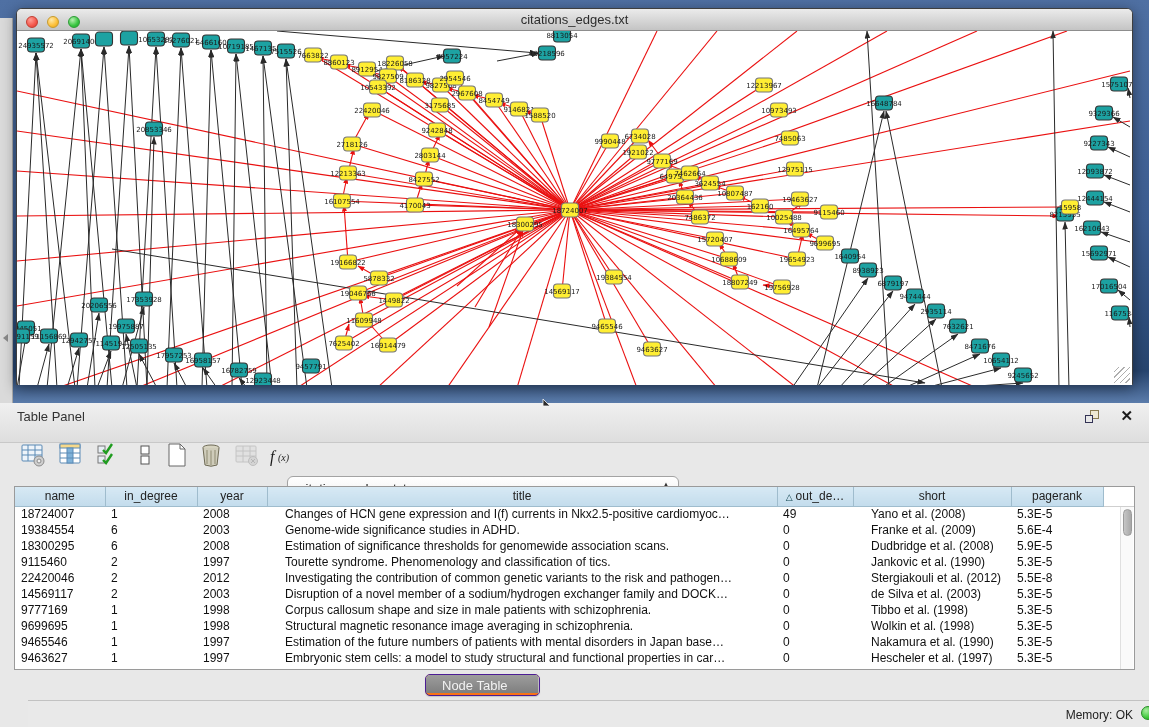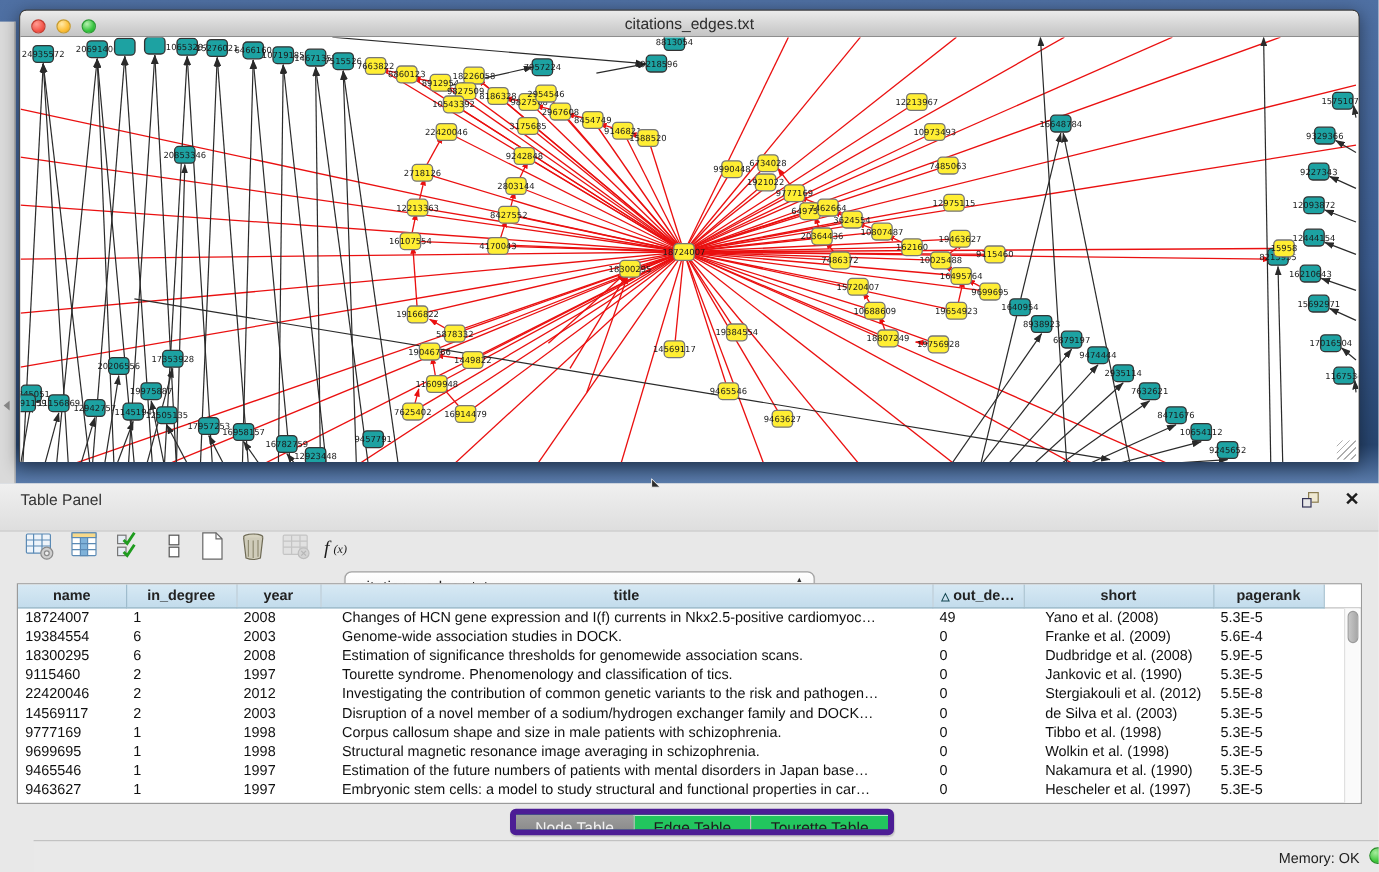--- a/index.html
+++ b/index.html
@@ -54,34 +54,34 @@
       border:1px solid #a3a3a3; border-radius:6px; background:linear-gradient(180deg,#ffffff,#f0f0f0);
       box-shadow:0 1px 1px rgba(0,0,0,.12); font-size:13px; color:#222; }
   #network-select .value { position:absolute; left:11px; top:4px; }
   #network-select .spin { position:absolute; right:9px; top:3px; font-size:6px; line-height:8px; color:#333; text-align:center;}
 
   
   #table-wrap { position:absolute; left:14px; top:83px; width:1121px; height:184px;
                 border:1px solid #9a9a9a; background:#fff; overflow:hidden; }
   #grid { border-collapse:collapse; table-layout:fixed; width:1088px; font-size:12px; }
   #grid th { height:19px; background:linear-gradient(180deg,#d7e9f4,#c3dcec); border-right:1px solid #9fbccd;
-             border-bottom:1px solid #9fbccd; font-weight:bold; color:#222; overflow:hidden; white-space:nowrap;}
+             border-bottom:1px solid #9fbccd; font-weight:normal; color:#222; overflow:hidden; white-space:nowrap;}
   #grid th.filler { background:#fff; border-right:none; border-bottom:1px solid #cfcfcf;}
   #grid td { height:16px; padding:0 0 0 6px; color:#101010; white-space:nowrap; overflow:hidden; }
   #grid td.title-cell { padding-left:18px; }
   #grid td.short-cell { padding-left:18px; }
   .sort-glyph { font-size:9px; color:#10444f; margin-right:3px; }
   #vscroll { position:absolute; right:1px; top:20px; width:13px; height:163px; background:#fafafa; border-left:1px solid #e0e0e0;}
   #vscroll .thumb { position:absolute; left:2px; top:2px; width:9px; height:27px; border-radius:5px;
                     background:linear-gradient(90deg,#c6c6c6,#a8a8a8); border:1px solid #9b9b9b;}
 
   
   #tabs { position:absolute; left:425px; top:271px; height:22px; display:flex;
-          border:5px solid #4c1d95; border-radius:5px; overflow:hidden; background:#22c55e;
-          box-shadow:inset 0 1px 0 rgba(255,255,255,.7), 0 1px 1px rgba(0,0,0,.15); }
+          border:1px solid #4c1d95; border-radius:5px; overflow:hidden; background:#f97316;
+          box-shadow:inset 0 1px 0 rgba(255,255,255,.7), 0 1px 1px rgba(0,0,0,.15);flex-direction:column; }
   .tab { padding:3px 16px 0 16px; font-size:13px; color:#1d1d1d; border-right:1px solid #bdbdbd; height:22px;}
   .tab:last-child { border-right:none; }
   .tab.selected { background:linear-gradient(180deg,#9d9d9d,#7f7f7f); color:#f2f2f2; }
 
   
   #status-bar { position:absolute; left:0; top:297px; width:100%; height:27px;
                 background:#e9e9e9; border-top:1px solid #c2c2c2;margin-left:28px; }
   #memory-label { position:absolute; right:44px; top:7px; font-size:12px; color:#222; }
   #memory-dot { position:absolute; right:22px; top:5px; width:14px; height:14px; border-radius:50%;
                 background:radial-gradient(circle at 35% 30%,#a9eda0,#3fc83c 60%,#2aa42a); border:1px solid #268c26; }
@@ -630,21 +630,21 @@
               <td class="title-cell">Changes of HCN gene expression and I(f) currents in Nkx2.5-positive cardiomyoc…</td>
               <td>49</td>
               <td class="short-cell">Yano et al. (2008)</td>
               <td>5.3E-5</td>
               <td></td>
             </tr>
             <tr>
               <td>19384554</td>
               <td>6</td>
               <td>2003</td>
-              <td class="title-cell">Genome-wide association studies in DOCK.</td>
+              <td class="title-cell">Genome-wide significance studies in ADHD.</td>
               <td>0</td>
               <td class="short-cell">Franke et al. (2009)</td>
               <td>5.6E-4</td>
               <td></td>
             </tr>
             <tr>
               <td>18300295</td>
               <td>6</td>
               <td>2008</td>
               <td class="title-cell">Estimation of significance thresholds for genomewide association scans.</td>

